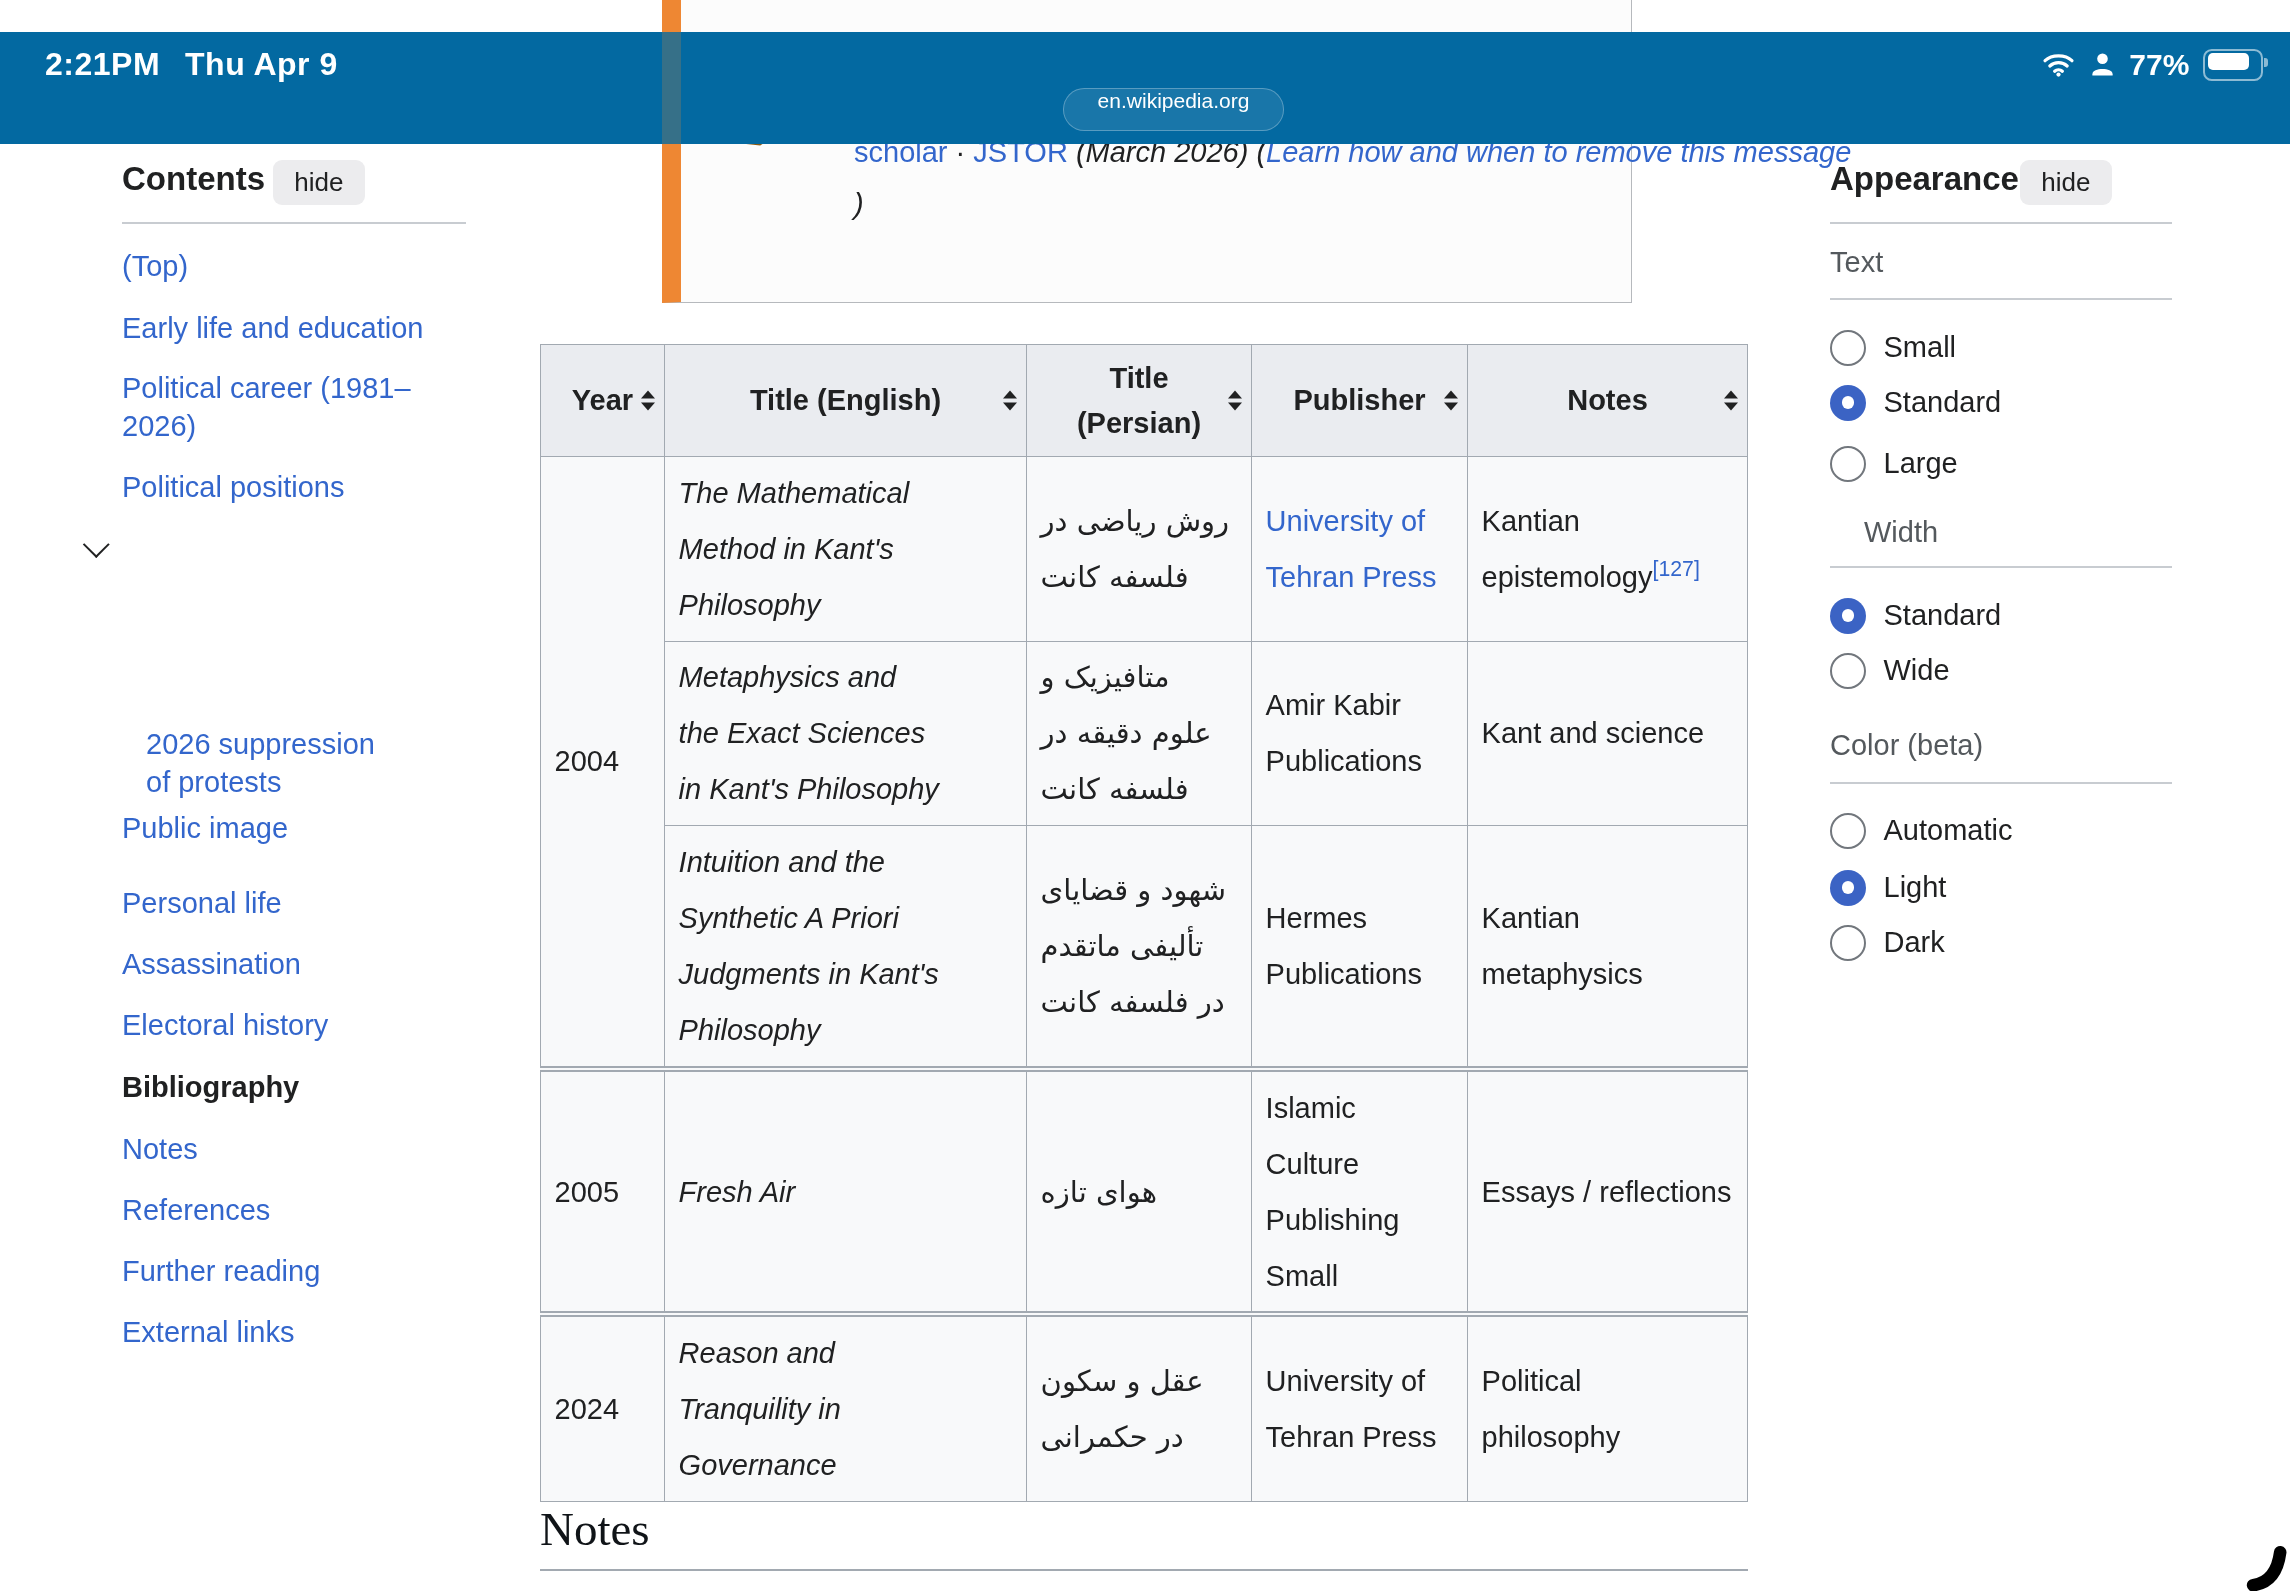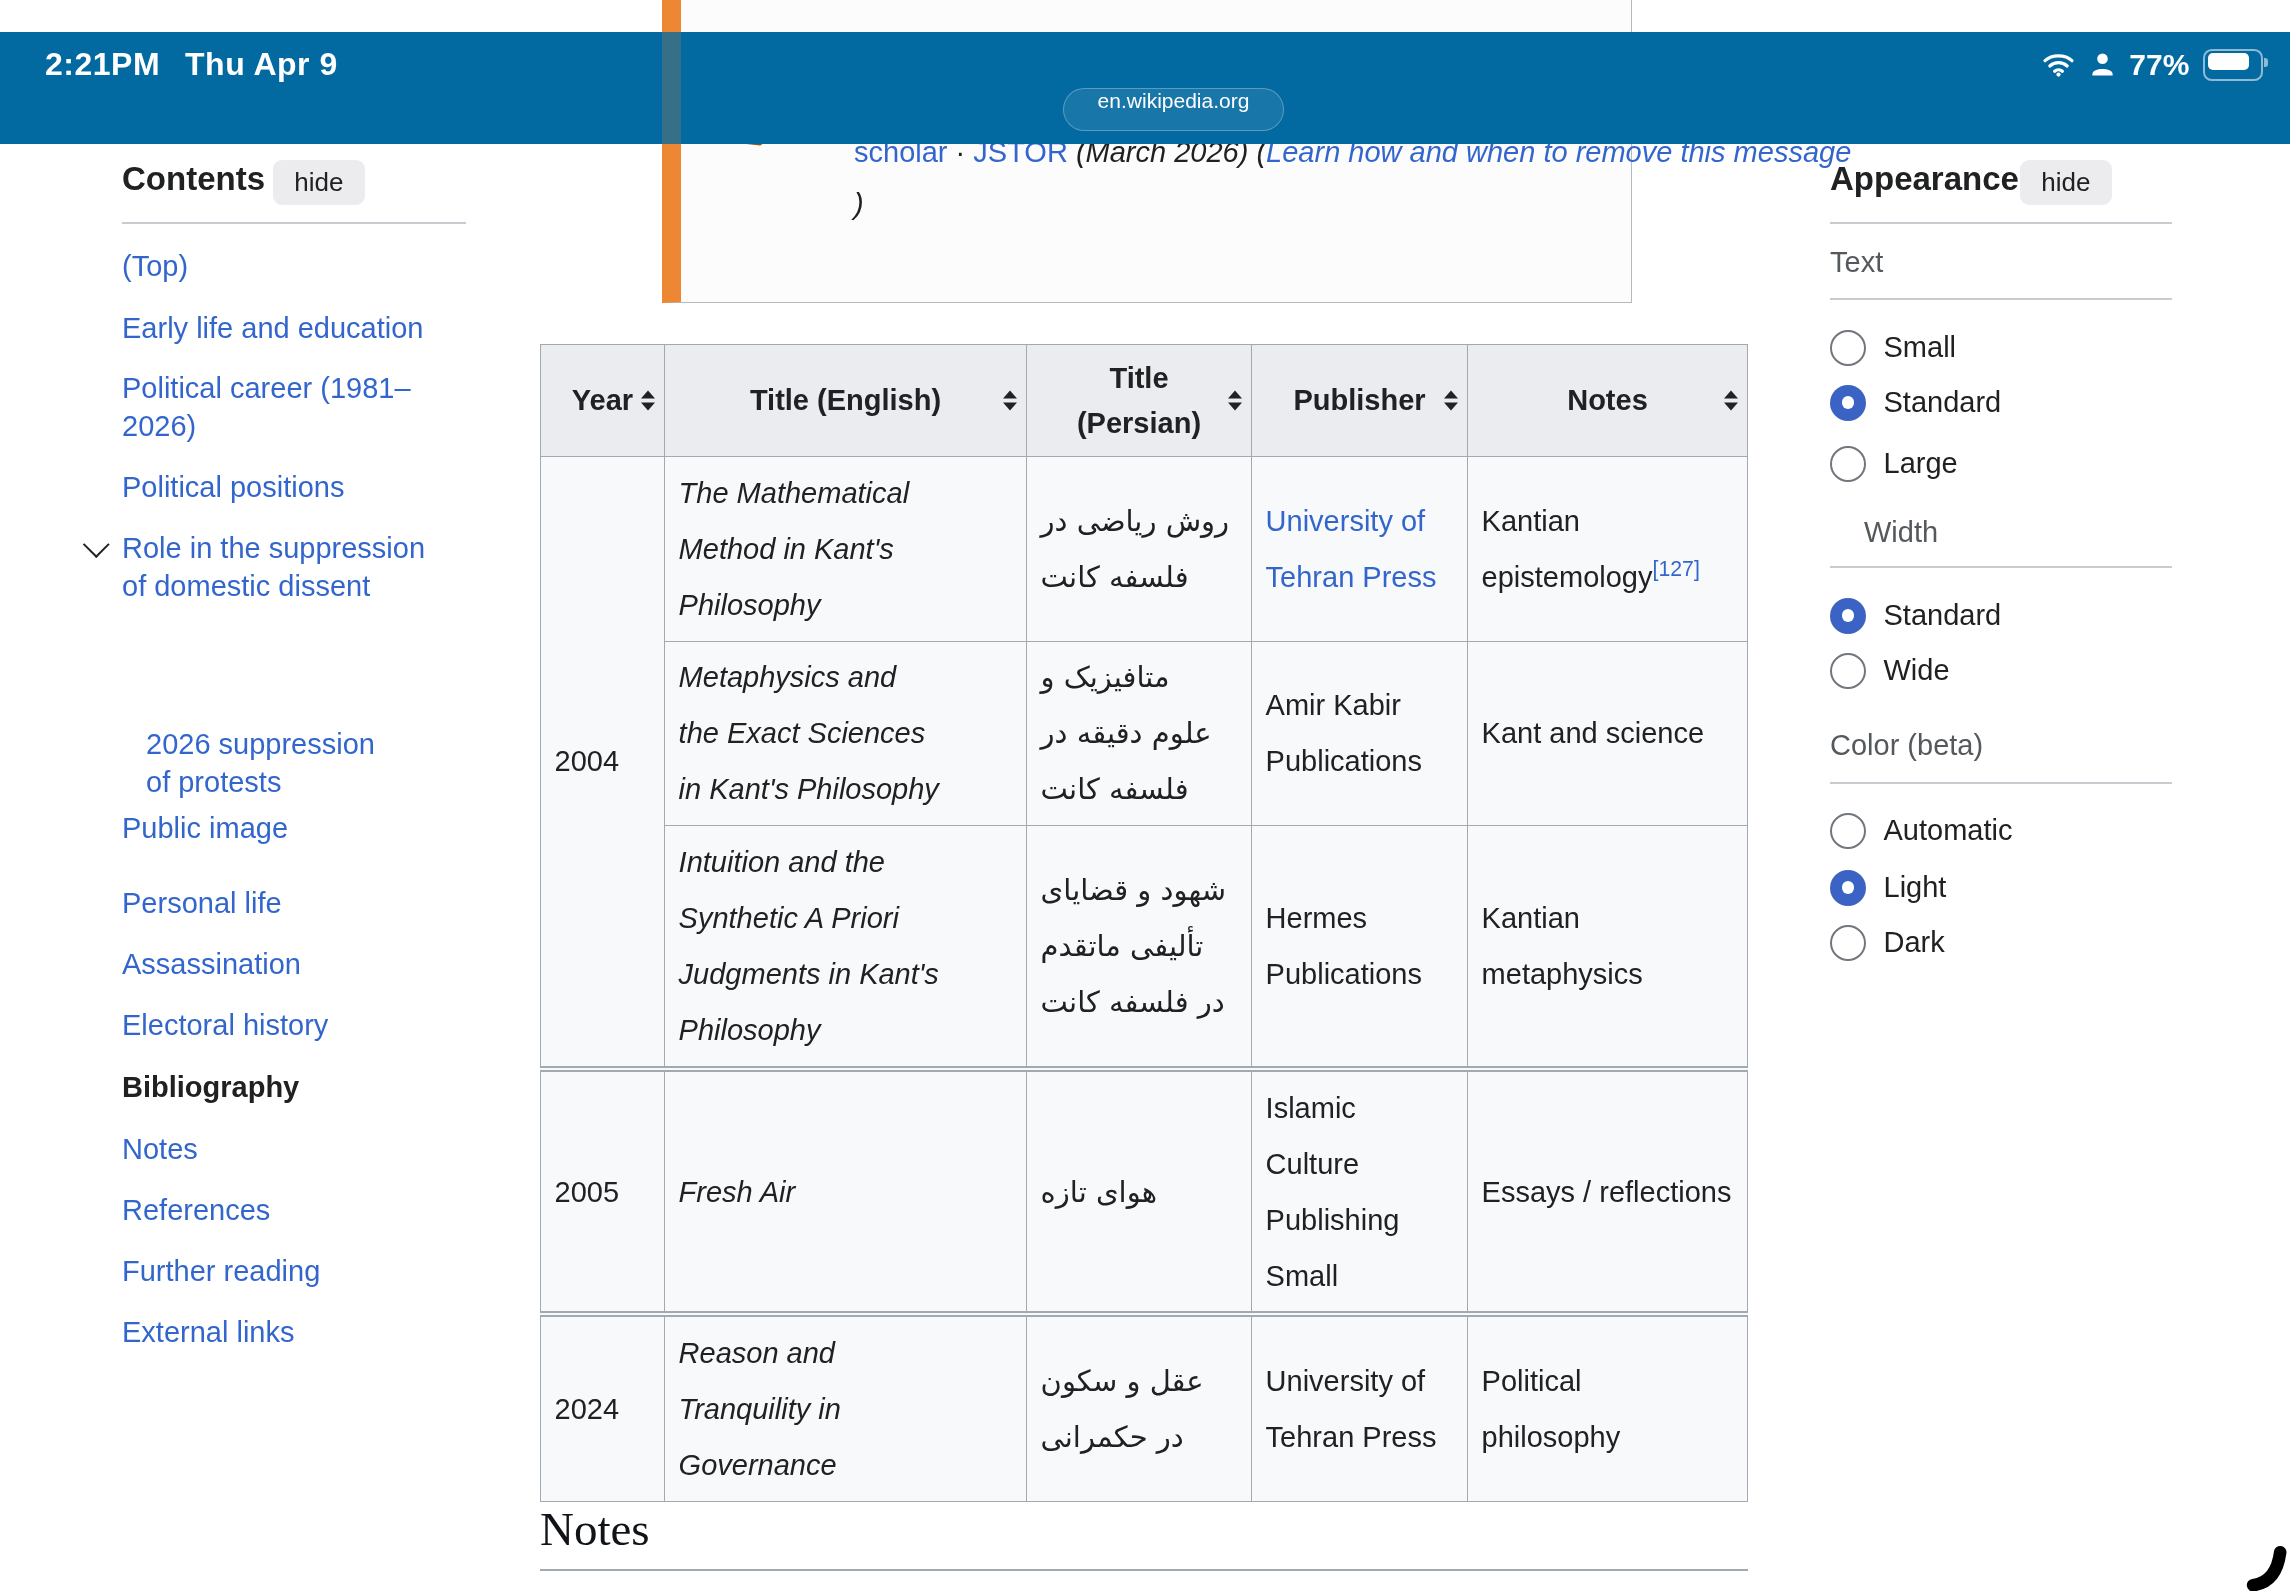--- a/index.html
+++ b/index.html
@@ -141,21 +141,20 @@
 
   <div class="panel-head" style="left:122px;top:160px;">Contents</div>
   <div class="hide-btn" style="left:273px;top:160px;">hide</div>
   <div class="hdiv" style="left:122px;top:222px;width:344px;"></div>
 
   <div class="toc-item" style="top:247px;">(Top)</div>
   <div class="toc-item" style="top:309px;">Early life and education</div>
   <div class="toc-item" style="top:369px;">Political career (1981–2026)</div>
   <div class="toc-item" style="top:468px;">Political positions</div>
   <span class="chev"></span>
-  <div class="toc-item" style="top:529px;">Role in the suppression of domestic dissent</div>
   <div class="toc-item sub" style="top:725px;">2026 suppression of protests</div>
   <div class="toc-item" style="top:809px;">Public image</div>
   <div class="toc-item" style="top:884px;">Personal life</div>
   <div class="toc-item" style="top:945px;">Assassination</div>
   <div class="toc-item" style="top:1006px;">Electoral history</div>
   <div class="toc-item bold" style="top:1068px;">Bibliography</div>
   <div class="toc-item" style="top:1130px;">Notes</div>
   <div class="toc-item" style="top:1191px;">References</div>
   <div class="toc-item" style="top:1252px;">Further reading</div>
   <div class="toc-item" style="top:1313px;">External links</div>

